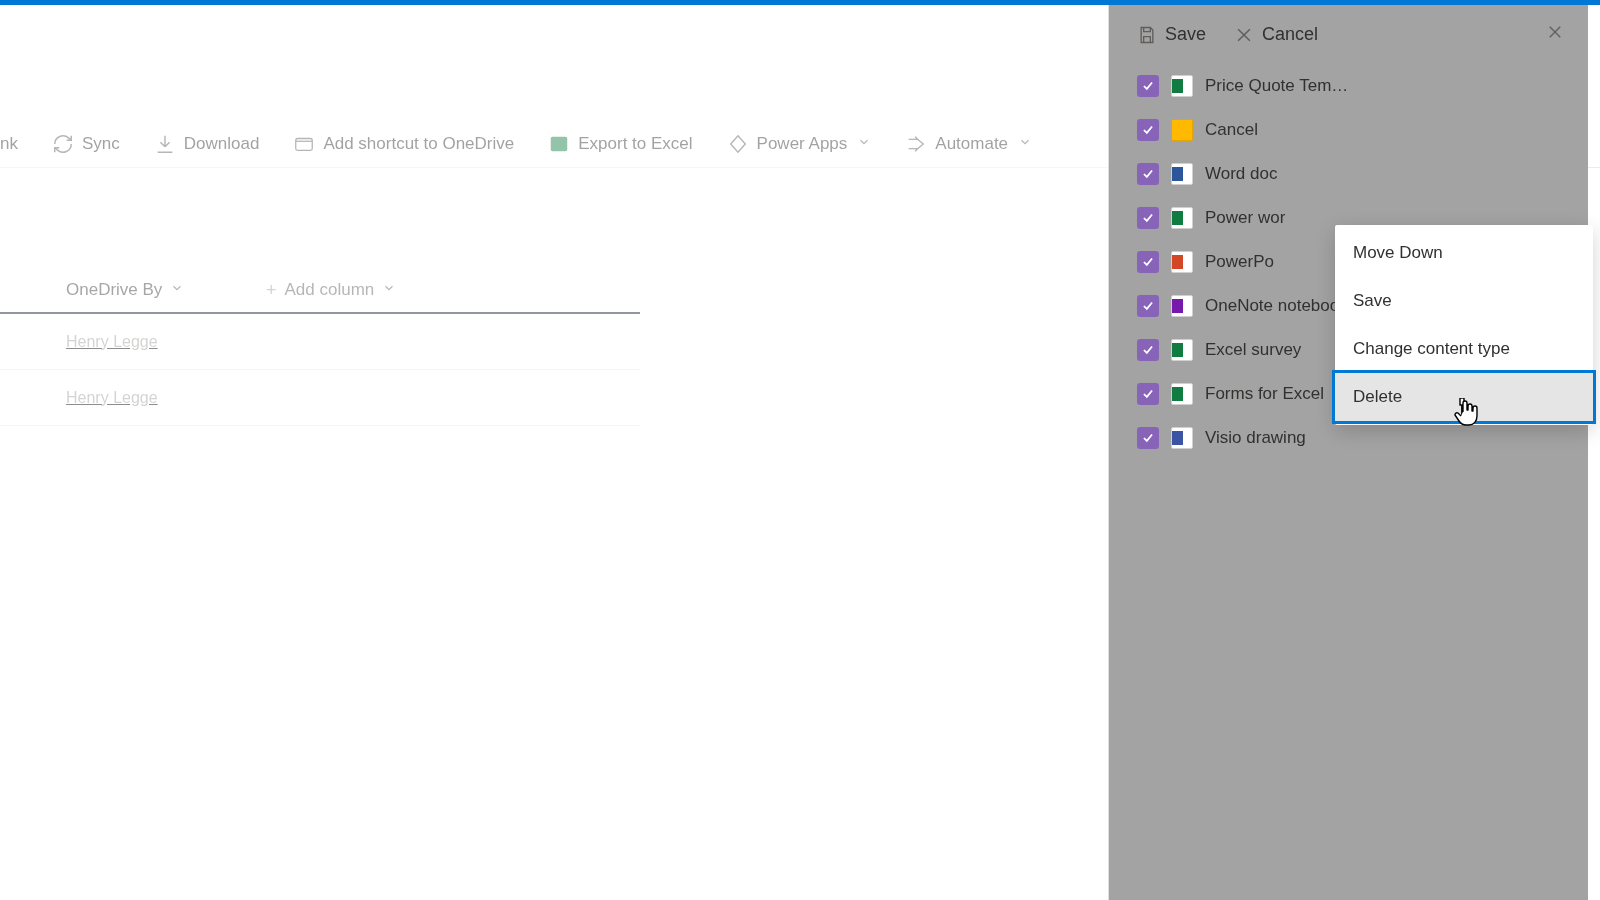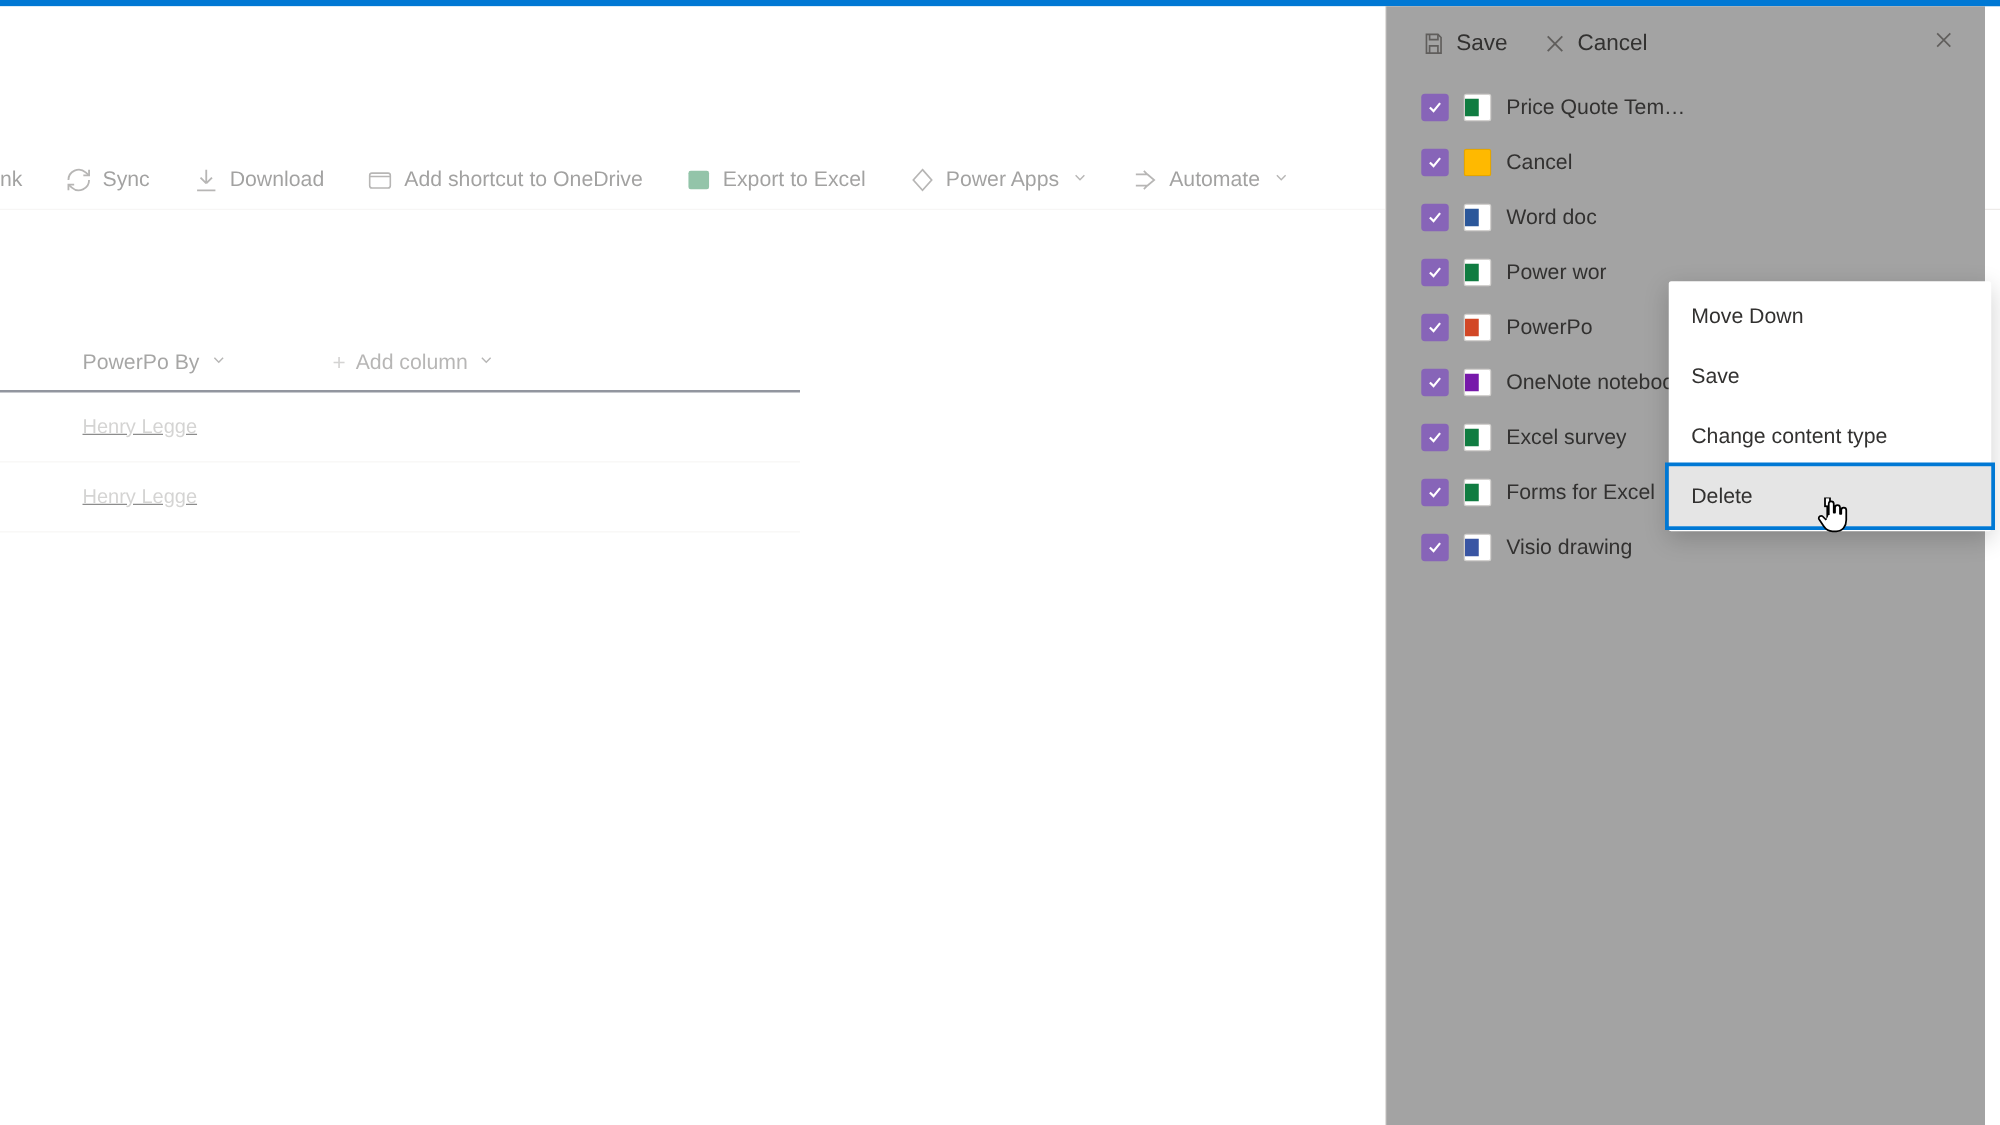--- a/index.html
+++ b/index.html
@@ -171,21 +171,21 @@
         <svg width="14" height="14" viewBox="0 0 24 24" fill="none" stroke="currentColor" stroke-width="2">
             <path d="M6 9l6 6 6-6"></path>
           </svg>
       </span>
     </div>
   </div>
 
   <div class="content">
     <div class="col-headers">
       <div class="col col-modified">
-        <span>PowerPo By</span>
+        <span>OneDrive By</span>
         <span class="chev">
           <svg width="14" height="14" viewBox="0 0 24 24" fill="none" stroke="currentColor" stroke-width="2">
               <path d="M6 9l6 6 6-6"></path>
             </svg>
         </span>
       </div>
       <div class="col col-add">
         <span class="plus">+</span>
         <span>Add column</span>
         <span class="chev">

